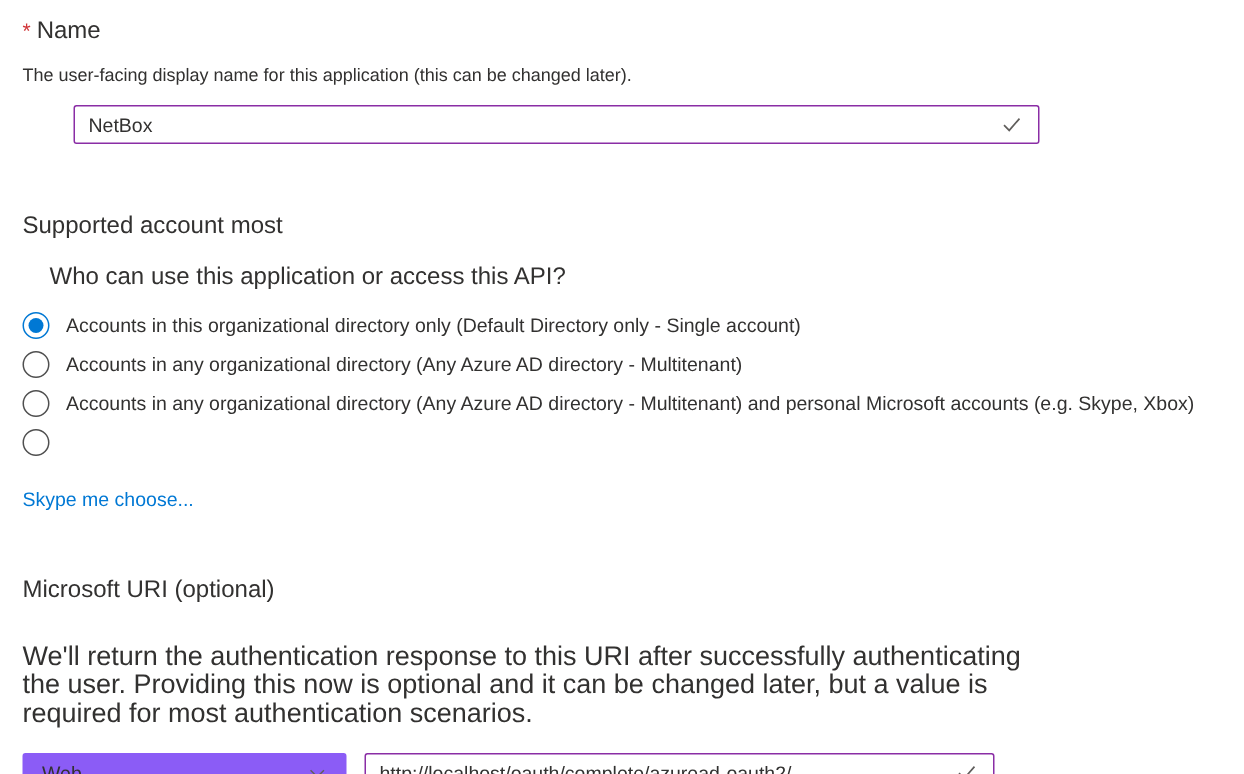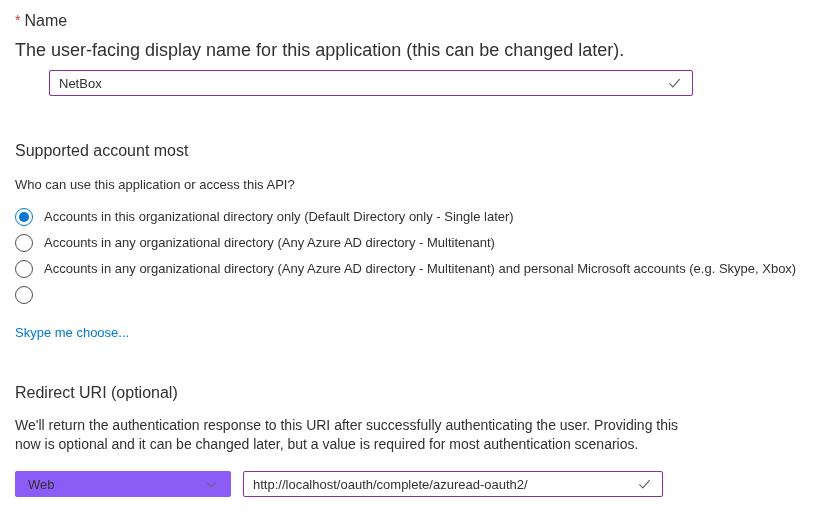--- a/index.html
+++ b/index.html
@@ -23,21 +23,21 @@
     color: #323130;
     line-height: 21px;
   }
   .required-star {
     color: #d13438;
     font-size: 14px;
     margin-right: 4px;
     vertical-align: top;
   }
   .desc {
-    font-size: 18px;
+    font-size: 12px;
     line-height: 19px;
     color: #323130;
     margin-top: 10px;
   }
   .input-wrap {
     position: relative;
     margin-top: 10px;
     height: 26px;
     padding-left: 34px;
   }
@@ -56,23 +56,24 @@
   }
   .input-check {
     position: absolute;
     right: 11px;
     top: 50%;
     transform: translateY(-50%);
     line-height: 0;
   }
   .section-gap { margin-top: 44px; }
   .question {
-    font-size: 13px;
+    font-size: 16px;
     margin-top: 15px;
     line-height: 18px;
+    margin-left: 18px;
   }
   .radio-group { margin-top: 10px; }
   .radio-row {
     display: flex;
     align-items: center;
     height: 26px;
     cursor: pointer;
   }
   .radio-circle {
     width: 18px;
@@ -103,23 +104,23 @@
   }
   .help-link {
     display: inline-block;
     margin-top: 17px;
     font-size: 13px;
     color: #0078d4;
     text-decoration: none;
     cursor: pointer;
   }
   .redirect-desc {
-    font-size: 14px;
+    font-size: 18px;
     line-height: 19px;
-    margin-top: 13px;
+    margin-top: 24px;
     max-width: 800px;
   }
   .uri-row {
     display: flex;
     margin-top: 17px;
     gap: 12px;
   }
   .dropdown {
     width: 216px;
     height: 26px;
@@ -161,40 +162,40 @@
     </div>
   </div>
 
   <div class="section-gap">
     <div class="section-title">Supported account most</div>
     <div class="question">Who can use this application or access this API?</div>
 
     <div class="radio-group">
       <div class="radio-row">
         <span class="radio-circle selected"></span>
-        <span class="radio-label">Accounts in this organizational directory only (Default Directory only - Single later)</span>
+        <span class="radio-label">Accounts in this organizational directory only (Default Directory only - Single account)</span>
       </div>
       <div class="radio-row">
         <span class="radio-circle"></span>
         <span class="radio-label">Accounts in any organizational directory (Any Azure AD directory - Multitenant)</span>
       </div>
       <div class="radio-row">
         <span class="radio-circle"></span>
         <span class="radio-label">Accounts in any organizational directory (Any Azure AD directory - Multitenant) and personal Microsoft accounts (e.g. Skype, Xbox)</span>
       </div>
       <div class="radio-row">
         <span class="radio-circle"></span>
       </div>
     </div>
 
     <a class="help-link">Skype me choose...</a>
   </div>
 
   <div class="section-gap" style="margin-top:41px;">
-    <div class="section-title">Redirect URI (optional)</div>
+    <div class="section-title">Microsoft URI (optional)</div>
     <div class="redirect-desc">We'll return the authentication response to this URI after successfully authenticating the user. Providing this now is optional and it can be changed later, but a value is required for most authentication scenarios.</div>
 
     <div class="uri-row">
       <div class="dropdown">
         <span class="dropdown-value">Web</span>
         <span>
           <svg width="13" height="13" viewBox="0 0 16 16">
               <path d="M2.5 5.5 L8 11 L13.5 5.5" stroke="#605e5c" stroke-width="1.2" fill="none"></path>
             </svg>
         </span>

